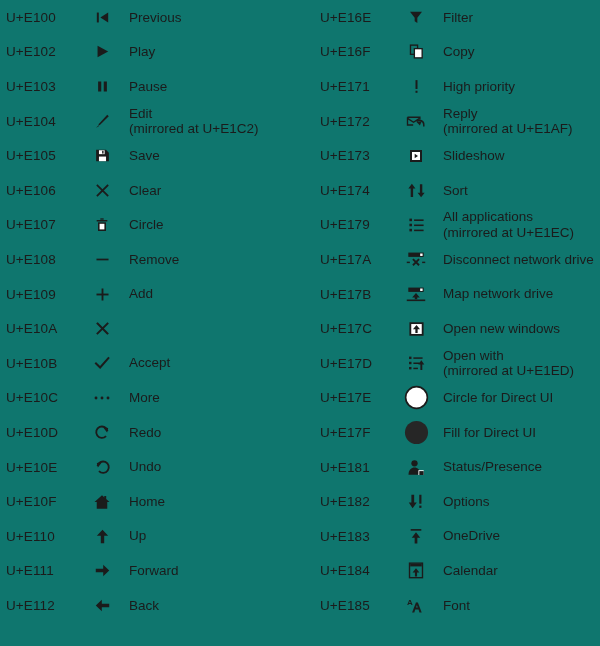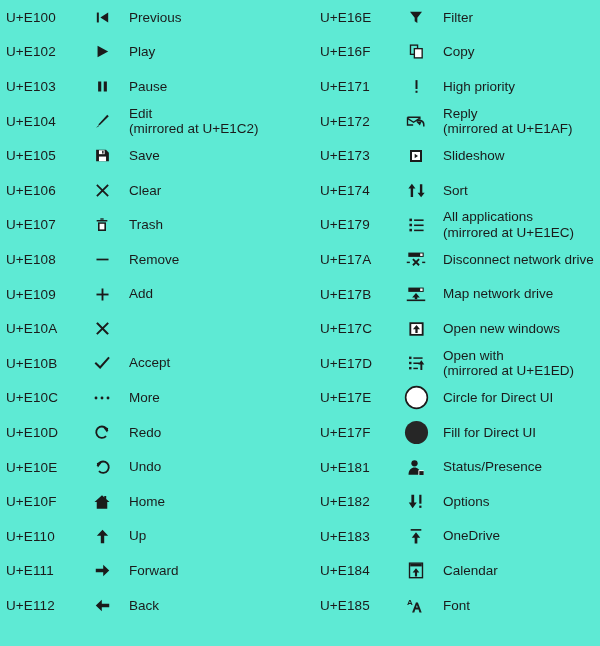--- a/index.html
+++ b/index.html
@@ -11,21 +11,21 @@
     width: 600px;
     height: 646px;
     font-family: "Liberation Sans", sans-serif;
     color: #1a1a1a;
     overflow: hidden;
   }
   .sheet {
     position: relative;
     width: 600px;
     height: 646px;
-    background: #5eead4;
+    background: #0f766e;
   }
   .col {
     position: absolute;
     top: 0;
     width: 300px;
     height: 646px;
   }
   .col-left  { left: 0; }
   .col-right { left: 314px; }
 
@@ -134,21 +134,21 @@
       <div class="row">
         <div class="code">U+E107</div>
         <div class="glyph">
           <svg width="16" height="18" viewBox="0 0 24 24">
             <rect x="4" y="4.5" width="16" height="2.2" fill="#1b1b1b"></rect>
             <rect x="9.5" y="2" width="5" height="2" fill="#1b1b1b"></rect>
             <path d="M6 8 h12 v13 H6 Z" fill="#1b1b1b"></path>
             <rect x="8.4" y="10.2" width="7.2" height="8.4" fill="#fff"></rect>
           </svg>
         </div>
-        <div class="label"><span>Trash</span></div>
+        <div class="label"><span>Circle</span></div>
       </div>
       <div class="row">
         <div class="code">U+E108</div>
         <div class="glyph">
           <svg width="17" height="17" viewBox="0 0 24 24">
             <rect x="3.5" y="10.8" width="17" height="2.4" fill="#1b1b1b"></rect>
           </svg>
         </div>
         <div class="label"><span>Remove</span></div>
       </div>

